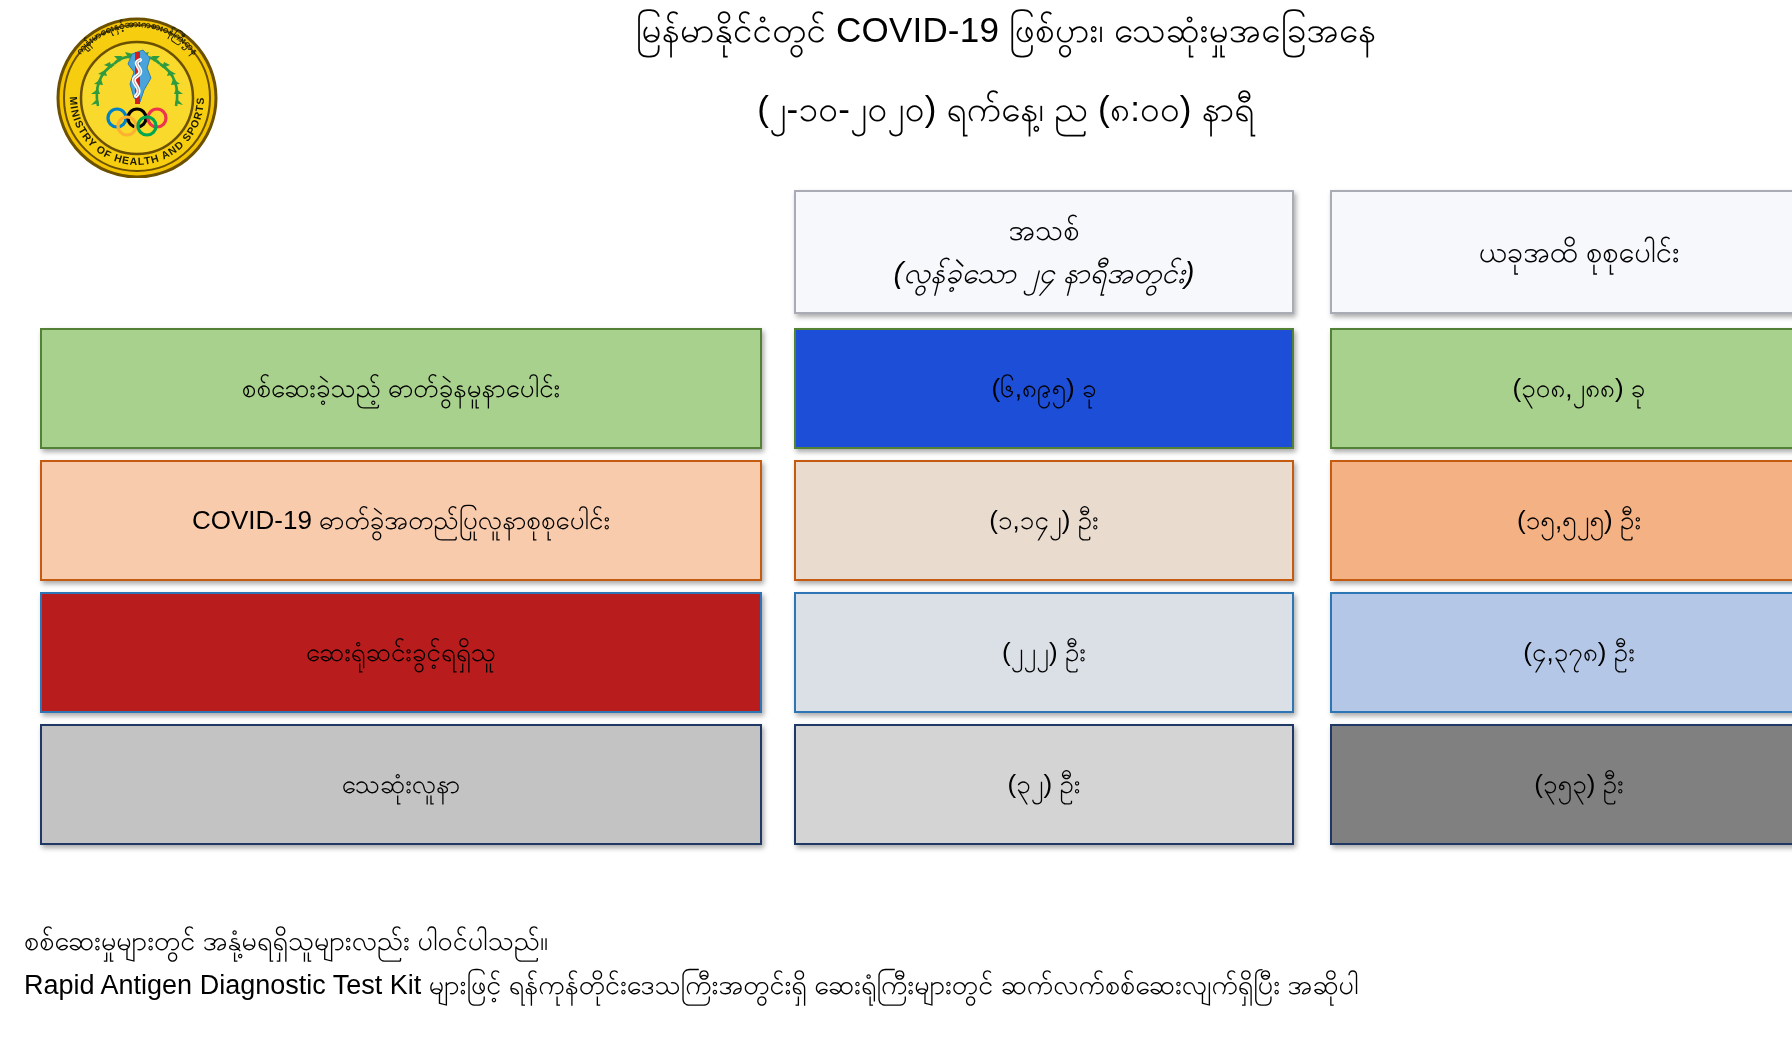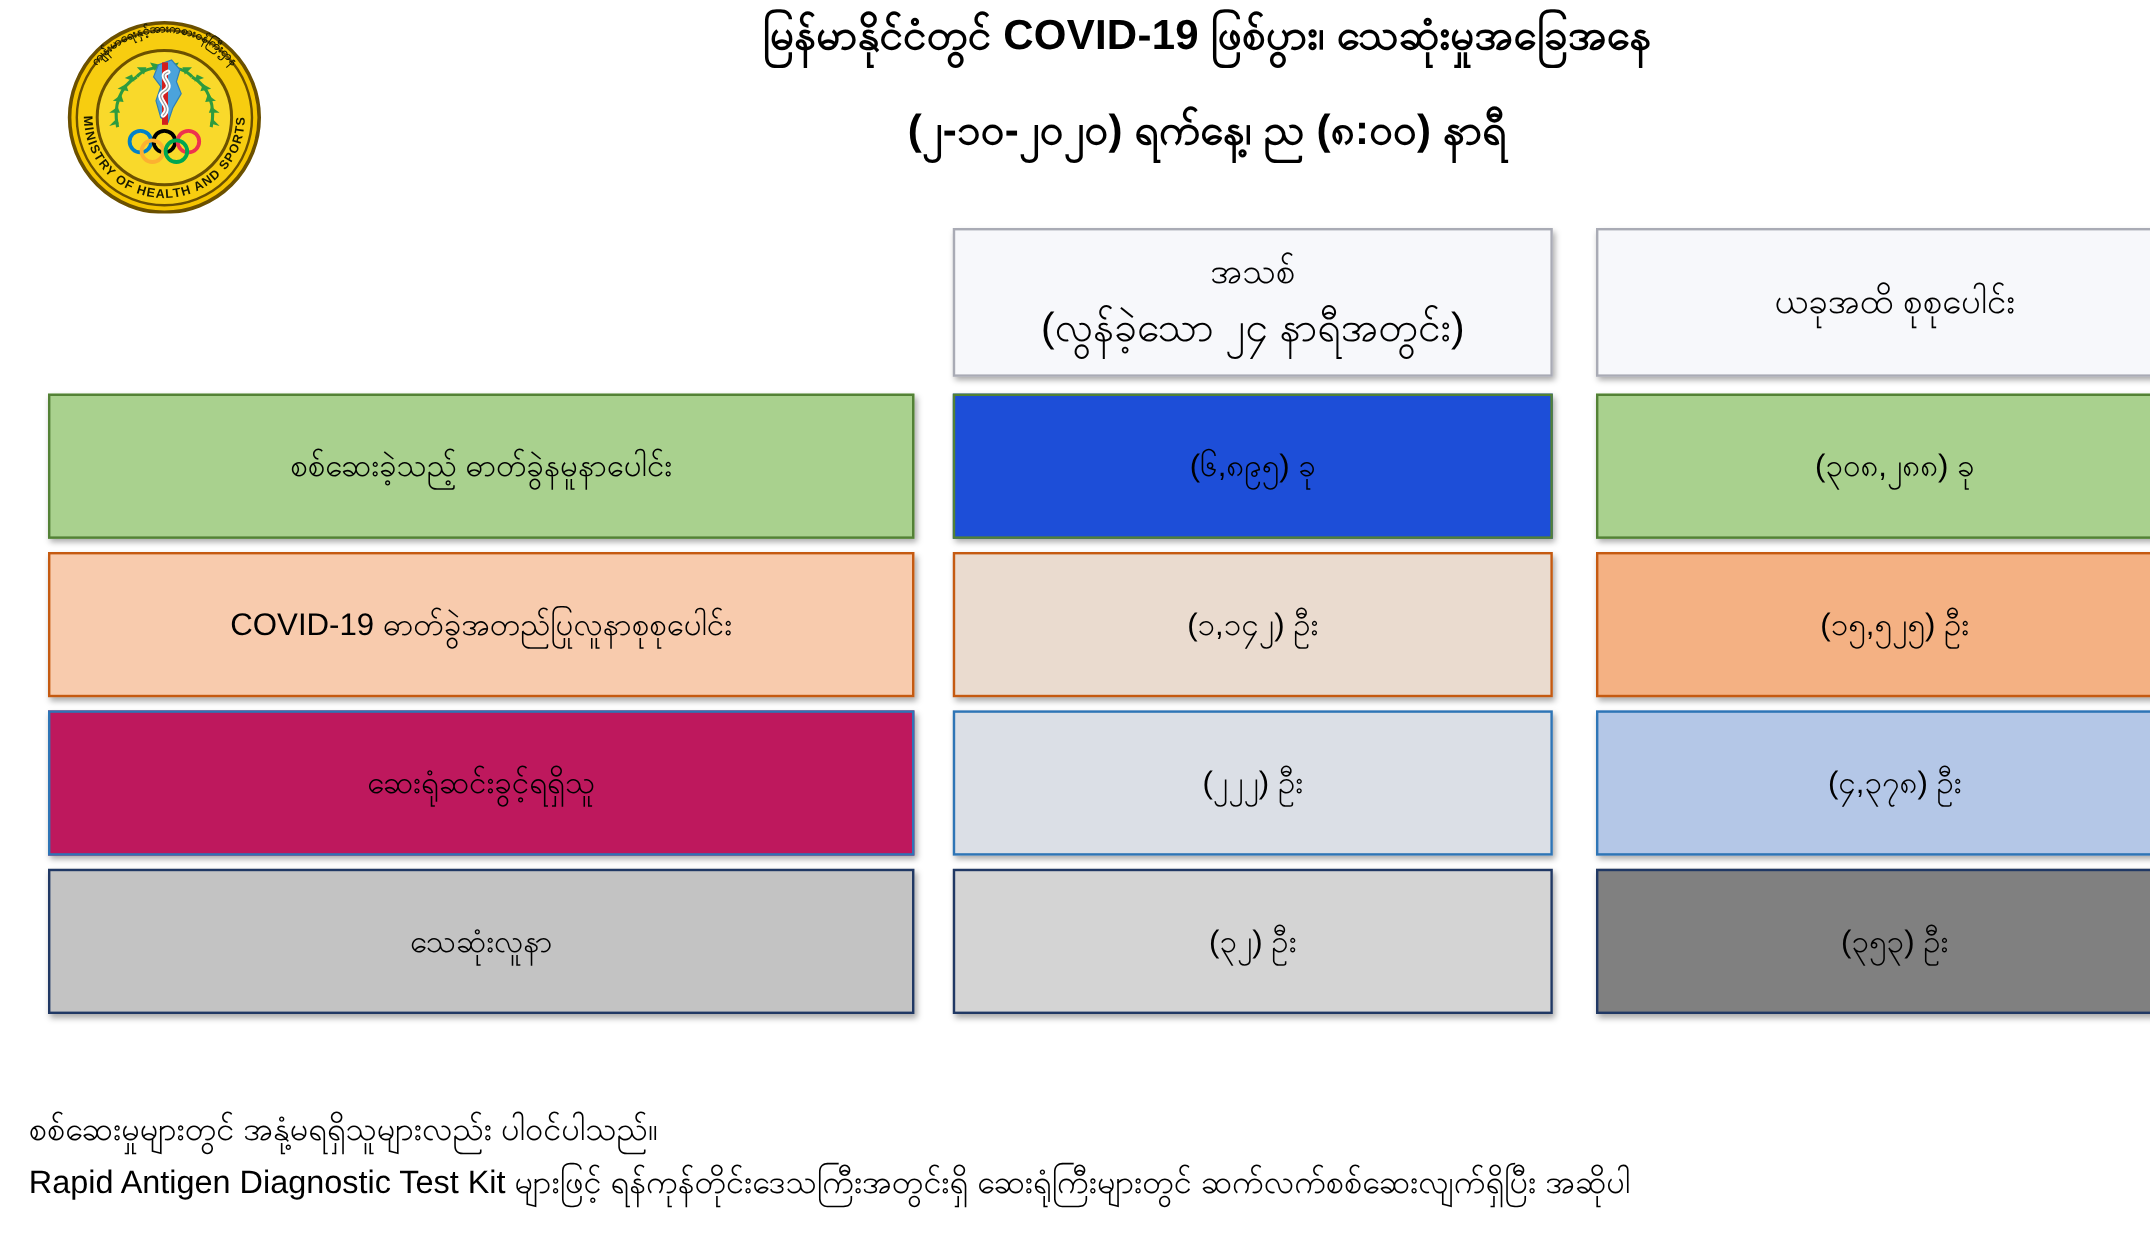--- a/index.html
+++ b/index.html
@@ -32,21 +32,21 @@
 
   .title-block {
     position: absolute;
     left: 260px;
     right: 40px;
     top: 8px;
     text-align: center;
   }
   .title-line {
     font-size: 35px;
-    font-weight: bold;
+    font-weight: normal;
     line-height: 1.28;
     letter-spacing: 0.2px;
     color: #000;
     white-space: nowrap;
   }
   .title-line.second {
     margin-top: 34px;
   }
 
   
@@ -86,37 +86,37 @@
   }
   .head-cell {
     background: #f7f8fb;
     border: 2px solid #a9abb5;
     height: 124px;
     font-size: 29px;
     flex-direction: column;
     justify-content: center;
   }
   .head-cell .line1 { font-weight: normal; }
-  .head-cell .line2 { font-size: 34px; margin-top: 4px; }
+  .head-cell .line2 { font-size: 29px; margin-top: 4px; font-style: italic; }
 
   
   .data-row .cell { height: 121px; }
 
   
   .r1-label { background: #a9d18e; border: 2px solid #538135; }
   .r1-new   { background: #1d4ed8; border: 2px solid #538135; }
   .r1-total { background: #a9d18e; border: 2px solid #538135; }
 
   
   .r2-label { background: #f8cbad; border: 2px solid #c55a11; }
   .r2-new   { background: #eadbcf; border: 2px solid #c55a11; }
   .r2-total { background: #f4b183; border: 2px solid #c55a11; }
 
   
-  .r3-label { background: #be185d; border: 2px solid #2e75b6; }
+  .r3-label { background: #b91c1c; border: 2px solid #2e75b6; }
   .r3-new   { background: #dbdfe6; border: 2px solid #2e75b6; }
   .r3-total { background: #b4c7e7; border: 2px solid #2e75b6; }
 
   
   .r4-label { background: #c3c3c3; border: 2px solid #203864; }
   .r4-new   { background: #d4d4d4; border: 2px solid #203864; }
   .r4-total { background: #808080; border: 2px solid #203864; }
 
   .cell-text { display: block; padding: 0 14px; }
 

